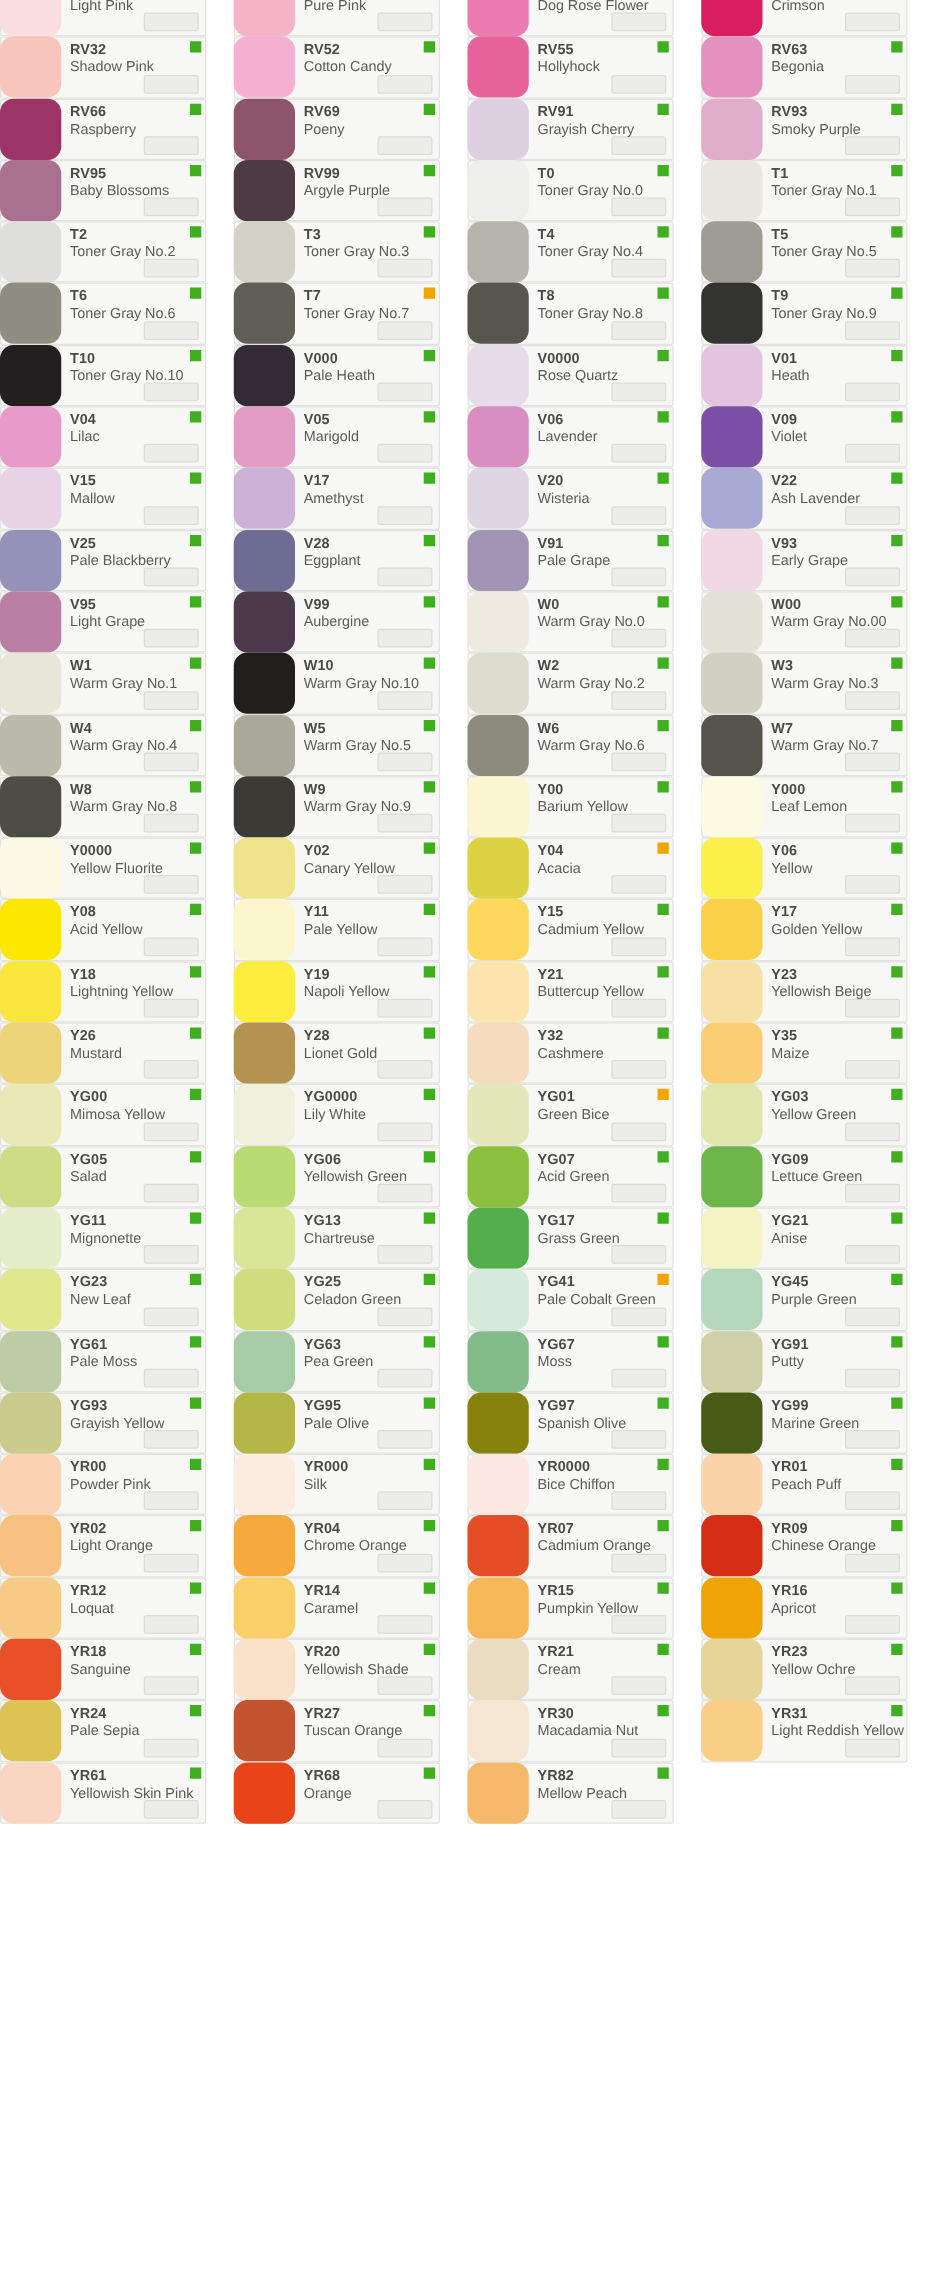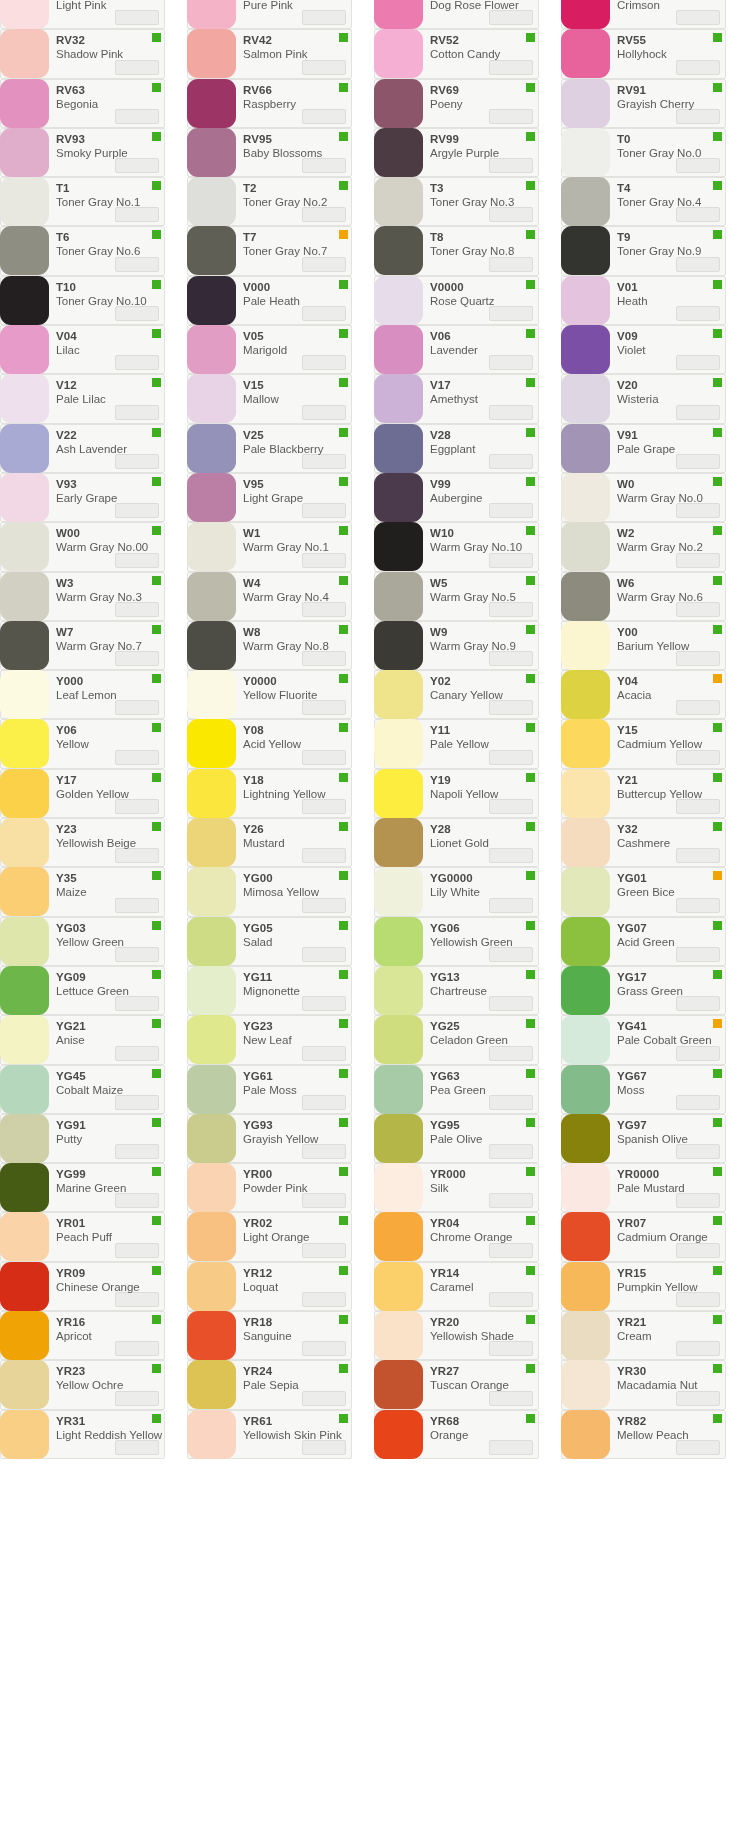--- a/index.html
+++ b/index.html
@@ -114,27 +114,20 @@
         <div class="stock"></div>
       </div>
       <div class="cell">
         <div class="swatch" style="background: rgb(246, 197, 187);"></div>
         <div class="code">RV32</div>
         <div class="cname">Shadow Pink</div>
         <div class="badge"></div>
         <div class="stock"></div>
       </div>
       <div class="cell">
-        <div class="swatch" style="background: rgb(243, 167, 161);"></div>
-        <div class="code">RV42</div>
-        <div class="cname">Salmon Pink</div>
-        <div class="badge"></div>
-        <div class="stock"></div>
-      </div>
-      <div class="cell">
         <div class="swatch" style="background: rgb(244, 175, 210);"></div>
         <div class="code">RV52</div>
         <div class="cname">Cotton Candy</div>
         <div class="badge"></div>
         <div class="stock"></div>
       </div>
       <div class="cell">
         <div class="swatch" style="background: rgb(232, 98, 156);"></div>
         <div class="code">RV55</div>
         <div class="cname">Hollyhock</div>
@@ -215,20 +208,27 @@
         <div class="swatch" style="background: rgb(212, 210, 198);"></div>
         <div class="code">T3</div>
         <div class="cname">Toner Gray No.3</div>
         <div class="badge"></div>
         <div class="stock"></div>
       </div>
       <div class="cell">
         <div class="swatch" style="background: rgb(181, 181, 171);"></div>
         <div class="code">T4</div>
         <div class="cname">Toner Gray No.4</div>
+        <div class="badge"></div>
+        <div class="stock"></div>
+      </div>
+      <div class="cell">
+        <div class="swatch" style="background: rgb(157, 157, 147);"></div>
+        <div class="code">T5</div>
+        <div class="cname">Toner Gray No.5</div>
         <div class="badge"></div>
         <div class="stock"></div>
       </div>
       <div class="cell">
         <div class="swatch" style="background: rgb(142, 142, 130);"></div>
         <div class="code">T6</div>
         <div class="cname">Toner Gray No.6</div>
         <div class="badge"></div>
         <div class="stock"></div>
       </div>
@@ -303,27 +303,20 @@
         <div class="stock"></div>
       </div>
       <div class="cell">
         <div class="swatch" style="background: rgb(123, 79, 166);"></div>
         <div class="code">V09</div>
         <div class="cname">Violet</div>
         <div class="badge"></div>
         <div class="stock"></div>
       </div>
       <div class="cell">
-        <div class="swatch" style="background: rgb(239, 224, 238);"></div>
-        <div class="code">V12</div>
-        <div class="cname">Pale Lilac</div>
-        <div class="badge"></div>
-        <div class="stock"></div>
-      </div>
-      <div class="cell">
         <div class="swatch" style="background: rgb(231, 210, 230);"></div>
         <div class="code">V15</div>
         <div class="cname">Mallow</div>
         <div class="badge"></div>
         <div class="stock"></div>
       </div>
       <div class="cell">
         <div class="swatch" style="background: rgb(205, 178, 216);"></div>
         <div class="code">V17</div>
         <div class="cname">Amethyst</div>
@@ -697,21 +690,21 @@
       <div class="cell">
         <div class="swatch" style="background: rgb(213, 234, 219);"></div>
         <div class="code">YG41</div>
         <div class="cname">Pale Cobalt Green</div>
         <div class="badge amber"></div>
         <div class="stock"></div>
       </div>
       <div class="cell">
         <div class="swatch" style="background: rgb(181, 216, 189);"></div>
         <div class="code">YG45</div>
-        <div class="cname">Cobalt Maize</div>
+        <div class="cname">Purple Green</div>
         <div class="badge"></div>
         <div class="stock"></div>
       </div>
       <div class="cell">
         <div class="swatch" style="background: rgb(188, 204, 164);"></div>
         <div class="code">YG61</div>
         <div class="cname">Pale Moss</div>
         <div class="badge"></div>
         <div class="stock"></div>
       </div>
@@ -774,21 +767,21 @@
       <div class="cell">
         <div class="swatch" style="background: rgb(253, 236, 224);"></div>
         <div class="code">YR000</div>
         <div class="cname">Silk</div>
         <div class="badge"></div>
         <div class="stock"></div>
       </div>
       <div class="cell">
         <div class="swatch" style="background: rgb(251, 232, 226);"></div>
         <div class="code">YR0000</div>
-        <div class="cname">Pale Mustard</div>
+        <div class="cname">Bice Chiffon</div>
         <div class="badge"></div>
         <div class="stock"></div>
       </div>
       <div class="cell">
         <div class="swatch" style="background: rgb(250, 211, 168);"></div>
         <div class="code">YR01</div>
         <div class="cname">Peach Puff</div>
         <div class="badge"></div>
         <div class="stock"></div>
       </div>

